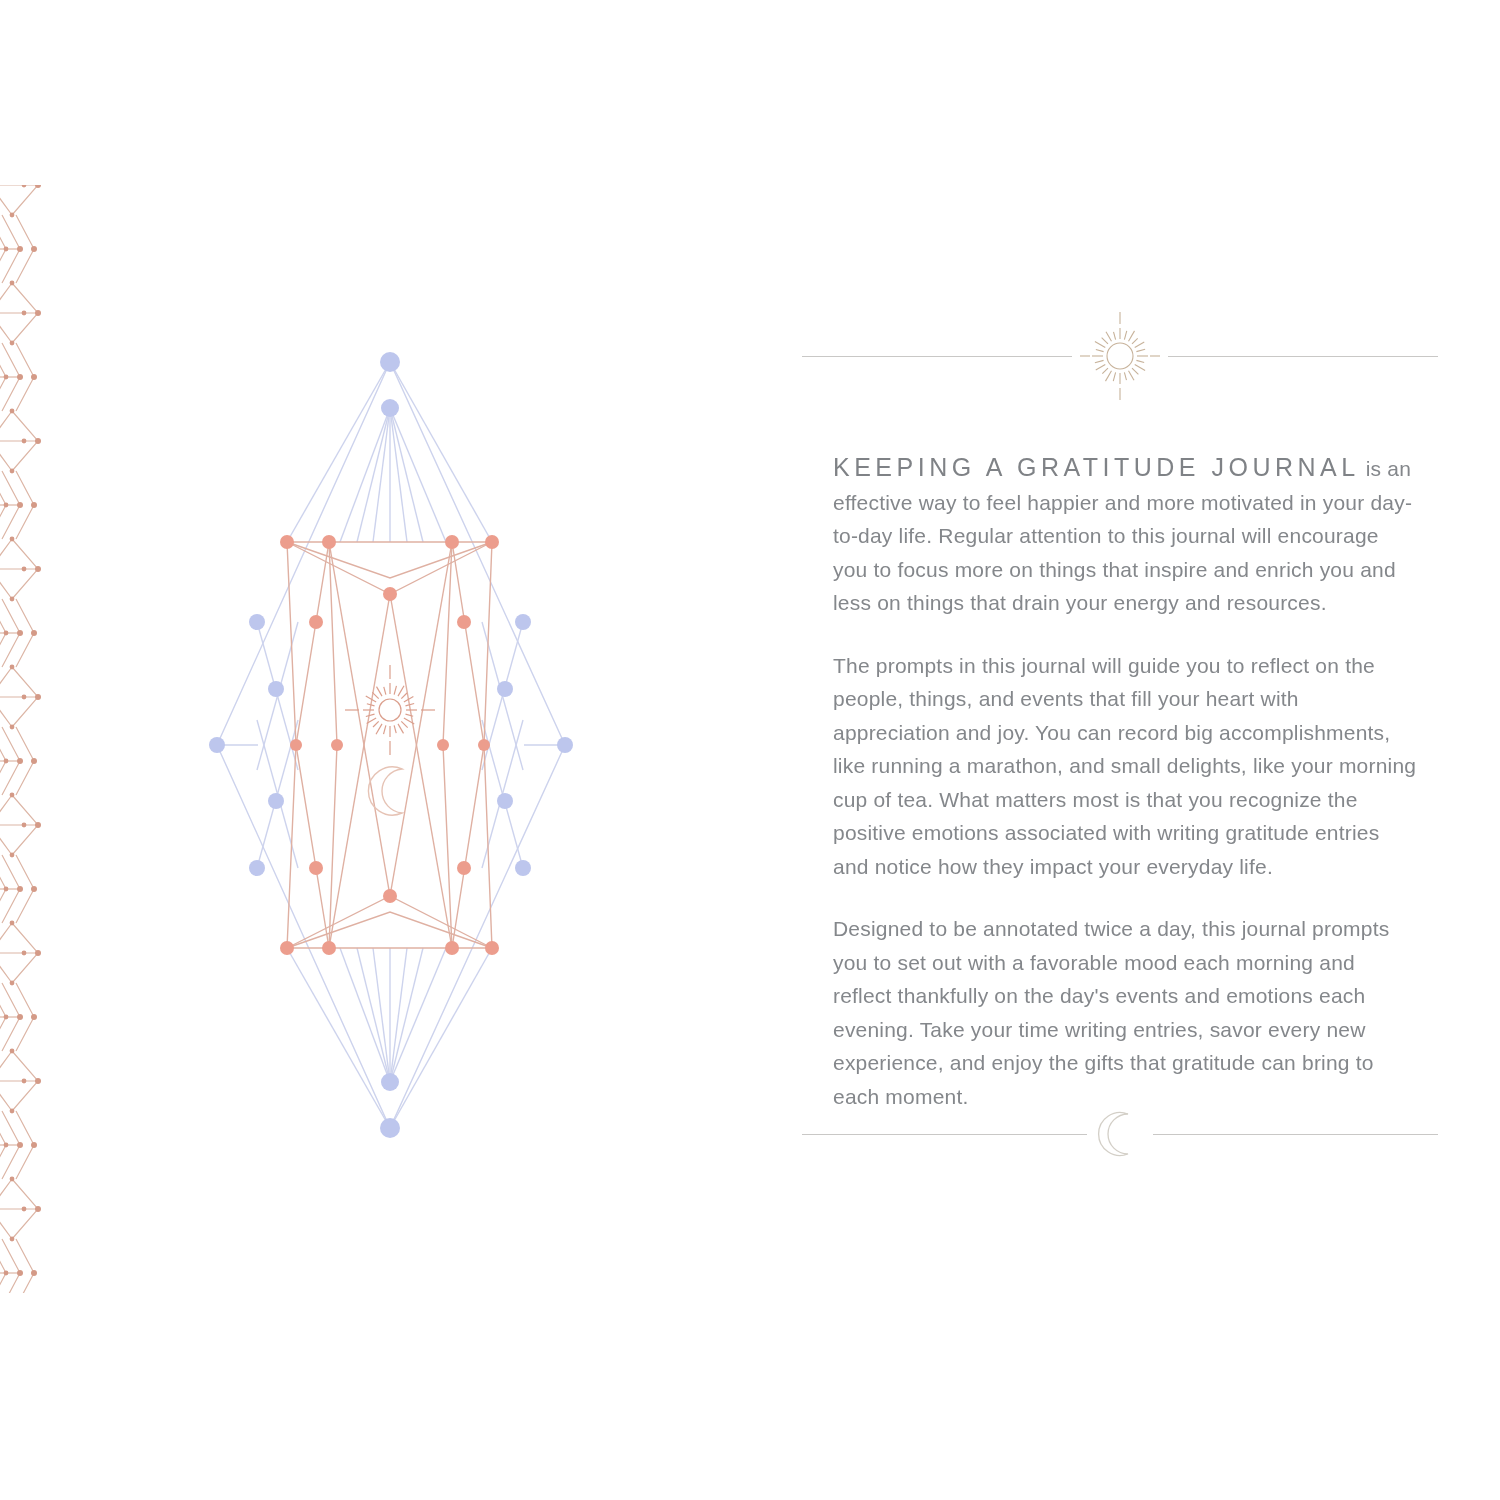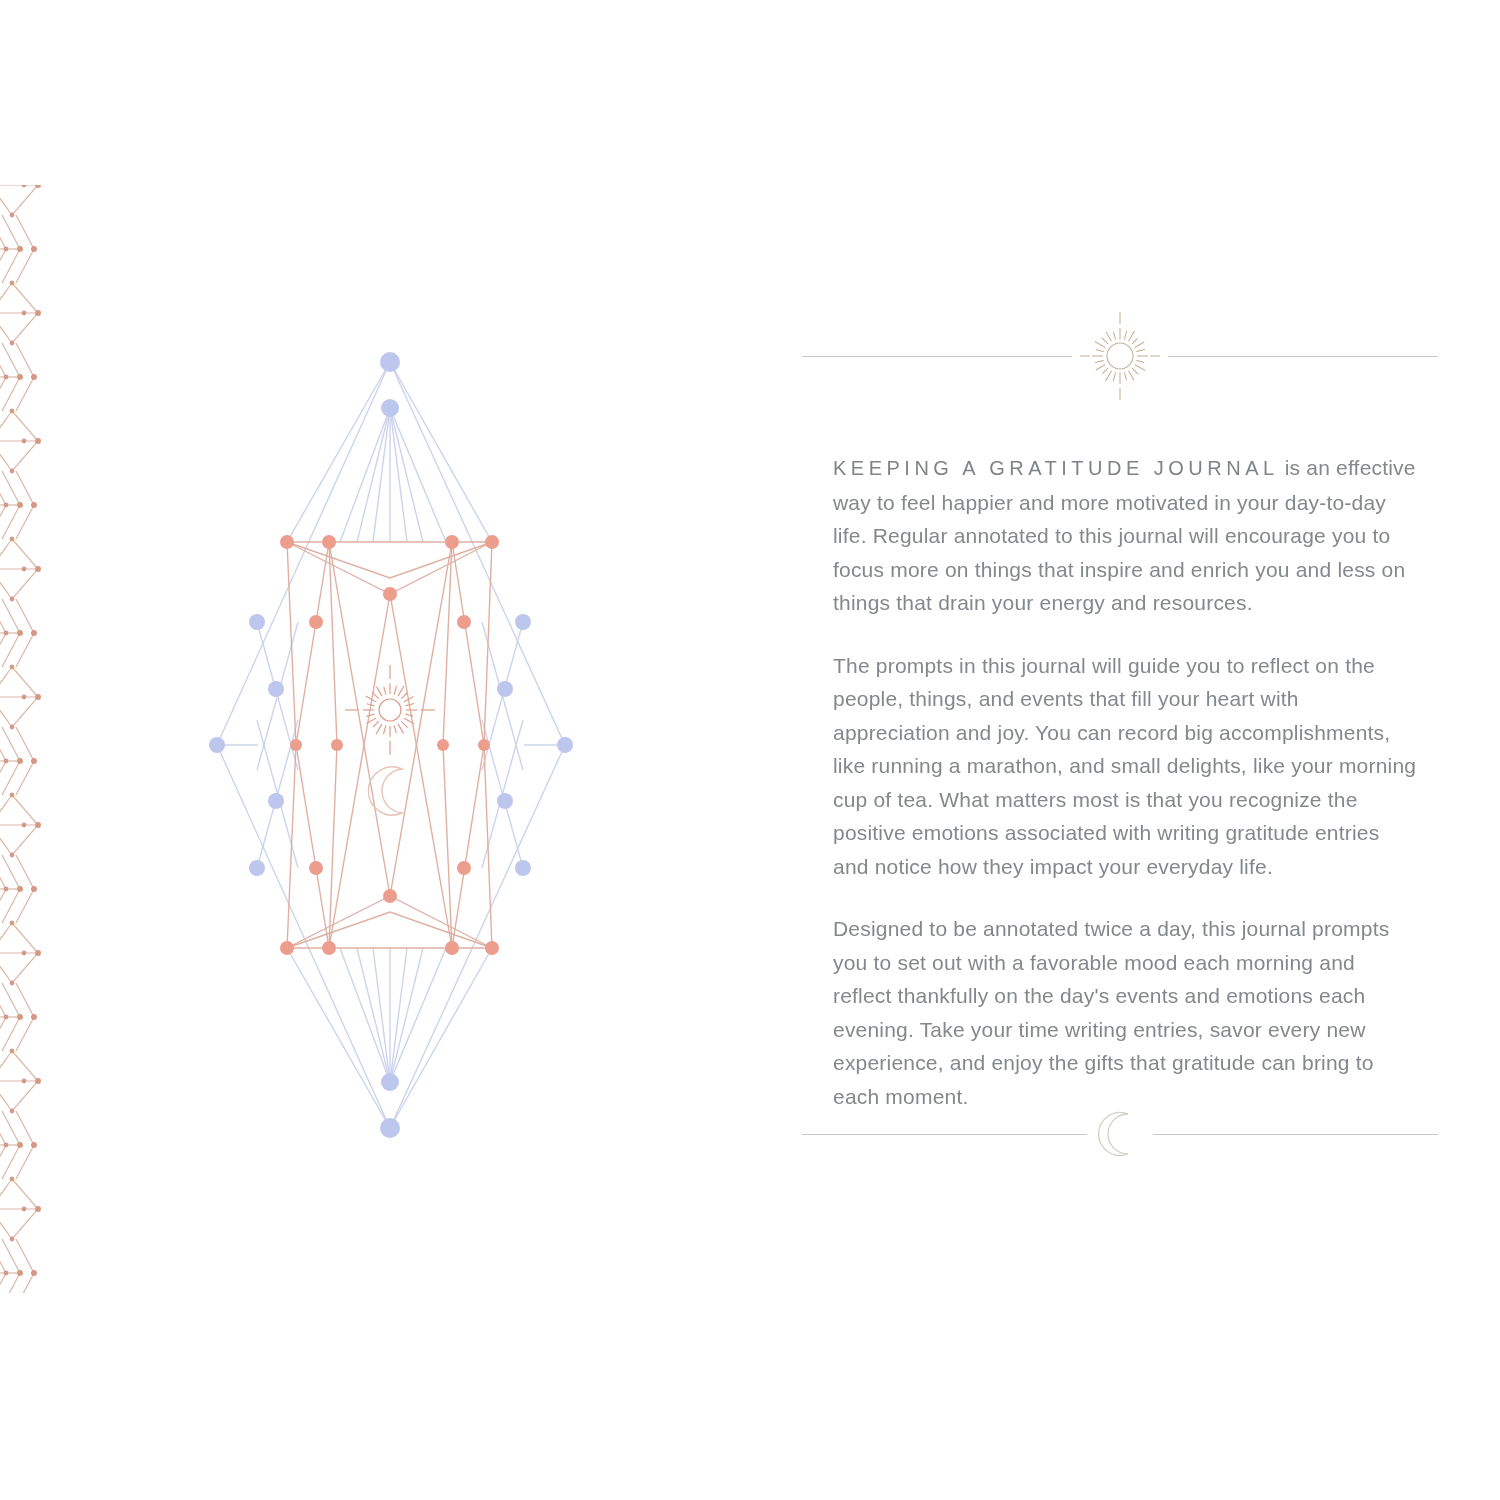--- a/index.html
+++ b/index.html
@@ -17,21 +17,21 @@
   .rule-top{top:311px;height:90px;}
   .rule-bottom{top:1090px;height:88px;}
   .rule svg{flex:0 0 auto;}
   
   .copy{
     position:absolute;left:833px;top:451px;width:586px;
     color:#84878b;font-size:21px;line-height:33.5px;letter-spacing:.2px;
     font-weight:400;
   }
   .copy p{margin:0 0 29px 0;padding:0;}
-  .lead{letter-spacing:4.5px;font-size:20px;color:#7f8286;}
+  .lead{letter-spacing:4.5px;font-size:25px;color:#7f8286;}
 </style>
 </head>
 <body>
 
 <svg class="border-strip" viewBox="0 0 48 1108" preserveAspectRatio="none" aria-hidden="true">
   <defs>
     <pattern id="zig" width="48" height="128" patternUnits="userSpaceOnUse">
       <g fill="none" stroke="#dcb5a5" stroke-width="1.2">
         <path d="M -12,30 L 6,64 L -12,98"></path>
         <path d="M 2,30 L 20,64 L 2,98"></path>
@@ -226,21 +226,21 @@
           <line y1="-17" y2="-26" transform="rotate(315)"></line>
         <line y1="-17" y2="-28" transform="rotate(330)"></line>
           <line y1="-17" y2="-25" transform="rotate(345)"></line>
       </g>
     </g>
   </svg>
   <div class="seg"></div>
 </div>
 
 <div class="copy">
-  <p><span class="lead">KEEPING A GRATITUDE JOURNAL</span><span> is an effective way to feel happier and more motivated in your day-to-day life. Regular annotated to this journal will encourage you to focus more on things that inspire and enrich you and less on things that drain your energy and resources.</span></p>
+  <p><span class="lead">KEEPING A GRATITUDE JOURNAL</span><span> is an effective way to feel happier and more motivated in your day-to-day life. Regular attention to this journal will encourage you to focus more on things that inspire and enrich you and less on things that drain your energy and resources.</span></p>
   <p>The prompts in this journal will guide you to reflect on the people, things, and events that fill your heart with appreciation and joy. You can record big accomplishments, like running a marathon, and small delights, like your morning cup of tea. What matters most is that you recognize the positive emotions associated with writing gratitude entries and notice how they impact your everyday life.</p>
   <p>Designed to be annotated twice a day, this journal prompts you to set out with a favorable mood each morning and reflect thankfully on the day's events and emotions each evening. Take your time writing entries, savor every new experience, and enjoy the gifts that gratitude can bring to each moment.</p>
 </div>
 
 <div class="rule rule-bottom">
   <div class="seg"></div>
   <svg width="66" height="88" viewBox="-33 -44 66 88" aria-hidden="true">
     <path d="M 8,-20 A 21.5,21.5 0 1,0 8,20 A 20,20 0 0,1 8,-20 Z" fill="none" stroke="#d3cfc7" stroke-width="1.3"></path>
   </svg>
   <div class="seg"></div>

